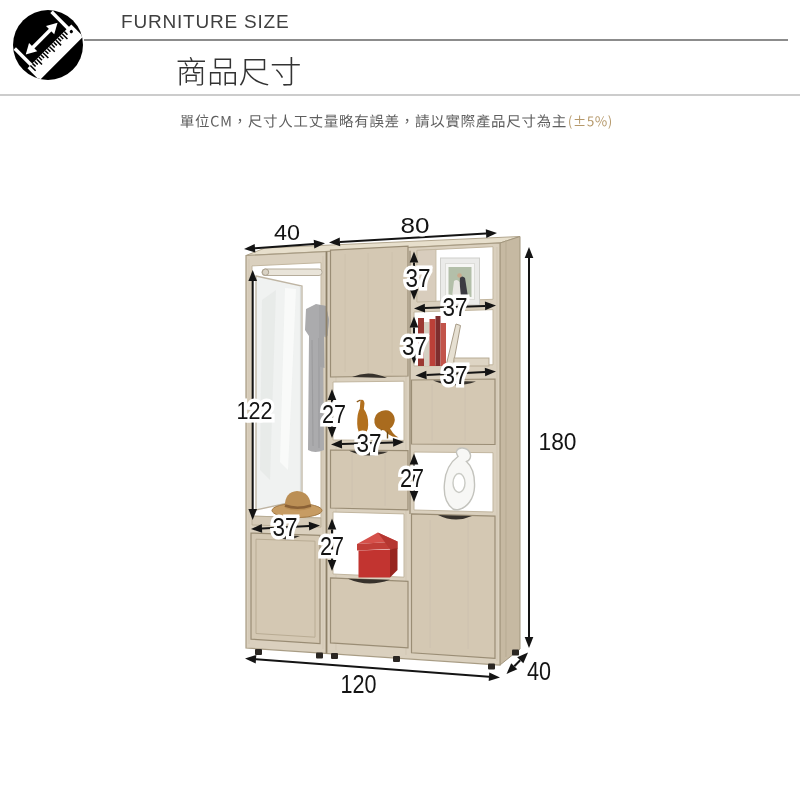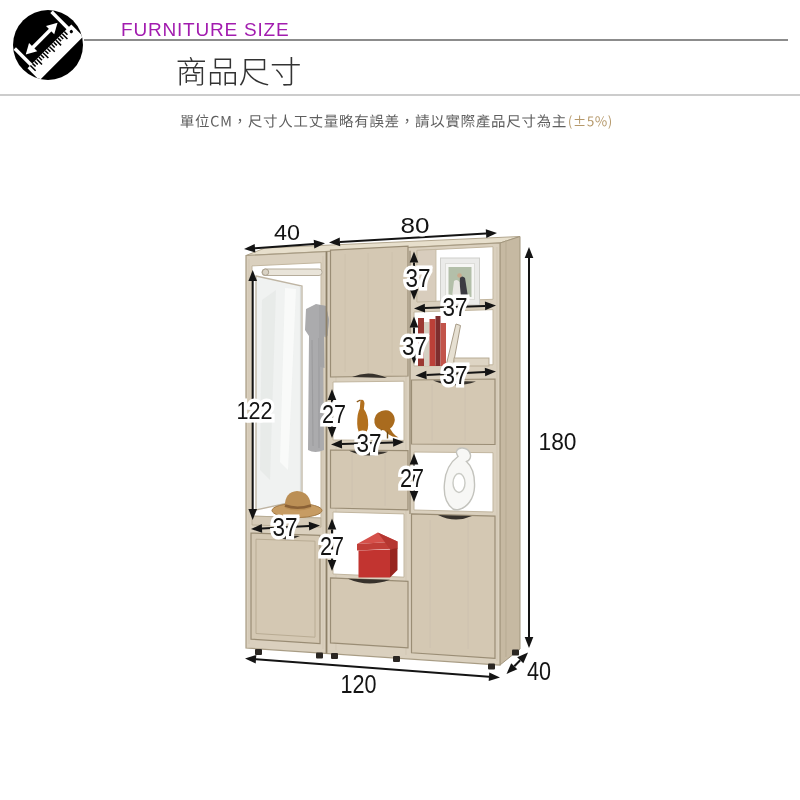--- a/index.html
+++ b/index.html
@@ -41,21 +41,21 @@
           <line x1="12" y1="2" x2="12" y2="6.5"></line>
 <line x1="15" y1="2" x2="15" y2="6.5"></line>
           <line x1="18" y1="2" x2="18" y2="9.5"></line>
 <line x1="21" y1="2" x2="21" y2="6.5"></line>
 </g>
 <circle cx="26" cy="7" r="1.6" fill="#000000"></circle>
 </g>
 </g>
 </svg>
 
-<div class="abs" style="left:121px;top:19px;font-size:19px;letter-spacing:0.8px;color:#a21caf;">FURNITURE SIZE</div>
+<div class="abs" style="left:121px;top:11px;font-size:19px;letter-spacing:0.8px;color:#404040;">FURNITURE SIZE</div>
 
 <div class="abs" style="left:84px;top:39px;width:704px;height:2px;background:#8c8c8c;"></div>
 
 <svg class="abs" style="left:0;top:0" width="800" height="160" viewBox="0 0 800 160">
 <path d="M179.5 67.0H202.5V68.4H181.0V85.6H179.5ZM201.6 67.0H203.1V83.5Q203.1 84.3 202.9 84.6Q202.6 85.0 202.0 85.2Q201.4 85.4 200.2 85.4Q199.0 85.4 196.9 85.4Q196.8 85.2 196.7 84.8Q196.6 84.5 196.4 84.2Q197.5 84.2 198.4 84.2Q199.4 84.2 200.0 84.2Q200.7 84.2 200.9 84.2Q201.3 84.2 201.5 84.0Q201.6 83.9 201.6 83.5ZM186.3 74.6H196.8V81.5H186.3V80.2H195.4V75.9H186.3ZM185.6 74.6H187.0V83.1H185.6ZM177.6 60.6H205.0V62.0H177.6ZM184.4 62.8 185.6 62.3Q186.2 63.2 186.8 64.2Q187.5 65.2 187.8 65.9L186.5 66.5Q186.1 65.8 185.5 64.8Q185.0 63.7 184.4 62.8ZM196.8 62.5 198.4 62.9Q197.6 64.2 196.7 65.5Q195.8 66.9 195.0 67.8L193.7 67.4Q194.3 66.8 194.9 65.9Q195.4 65.0 195.9 64.1Q196.5 63.2 196.8 62.5ZM189.7 57.3 191.0 56.9Q191.5 57.9 192.0 59.0Q192.5 60.2 192.7 61.0L191.3 61.5Q191.0 60.6 190.6 59.5Q190.1 58.3 189.7 57.3ZM187.2 67.6H188.6Q188.5 69.6 187.8 71.0Q187.1 72.4 185.8 73.3Q184.4 74.1 182.0 74.7Q181.9 74.4 181.7 74.1Q181.5 73.8 181.2 73.6Q183.4 73.1 184.7 72.4Q185.9 71.7 186.5 70.5Q187.1 69.3 187.2 67.6ZM192.9 67.7H194.3V71.1Q194.3 71.7 194.5 71.9Q194.6 72.1 195.0 72.1Q195.2 72.1 195.7 72.1Q196.2 72.1 196.8 72.1Q197.4 72.1 197.9 72.1Q198.4 72.1 198.6 72.1Q198.9 72.1 199.4 72.1Q199.9 72.1 200.3 72.0Q200.3 72.3 200.3 72.6Q200.4 73.0 200.4 73.2Q200.1 73.3 199.6 73.3Q199.2 73.4 198.6 73.4Q198.4 73.4 197.9 73.4Q197.3 73.4 196.7 73.4Q196.0 73.4 195.5 73.4Q195.0 73.4 194.8 73.4Q194.1 73.4 193.6 73.1Q193.2 72.9 193.1 72.4Q192.9 71.9 192.9 71.1Z M216.1 59.9V66.9H229.6V59.9ZM214.6 58.4H231.1V68.4H214.6ZM209.9 72.1H220.6V85.3H219.1V73.6H211.3V85.6H209.9ZM224.5 72.1H236.0V85.4H234.4V73.6H226.0V85.6H224.5ZM210.6 82.4H219.7V83.9H210.6ZM225.3 82.4H235.0V83.9H225.3Z M246.6 69.5Q248.5 73.3 251.7 76.3Q254.8 79.3 259.1 81.3Q263.4 83.2 268.6 84.2Q268.4 84.3 268.2 84.6Q268.0 84.8 267.9 85.1Q267.7 85.3 267.6 85.6Q262.4 84.6 258.1 82.5Q253.7 80.4 250.5 77.3Q247.3 74.2 245.3 70.1ZM245.3 59.0H265.2V70.3H245.3V68.8H263.7V60.5H245.3ZM244.5 59.0H246.1V67.5Q246.1 69.6 245.9 71.9Q245.7 74.3 245.2 76.7Q244.7 79.2 243.7 81.5Q242.7 83.8 241.0 85.7Q240.9 85.5 240.7 85.3Q240.4 85.1 240.2 84.9Q240.0 84.7 239.8 84.7Q241.4 82.8 242.3 80.6Q243.3 78.5 243.8 76.2Q244.2 73.9 244.4 71.7Q244.5 69.5 244.5 67.5Z M271.8 63.9H299.8V65.5H271.8ZM290.6 57.0H292.2V82.9Q292.2 84.2 291.8 84.7Q291.4 85.2 290.5 85.4Q289.7 85.6 287.9 85.6Q286.2 85.7 283.6 85.7Q283.6 85.4 283.4 85.1Q283.3 84.8 283.2 84.5Q283.1 84.2 282.9 84.0Q284.5 84.0 285.8 84.0Q287.2 84.0 288.2 84.0Q289.2 84.0 289.6 84.0Q290.2 84.0 290.4 83.7Q290.6 83.5 290.6 83.0ZM275.7 69.9 277.0 69.2Q278.2 70.4 279.4 71.8Q280.6 73.3 281.6 74.7Q282.5 76.1 283.1 77.3L281.7 78.1Q281.2 77.0 280.3 75.5Q279.3 74.1 278.1 72.6Q276.9 71.2 275.7 69.9Z" fill="#333333"></path>
 
 <path d="M186.4 119.0H187.6V127.7H186.4ZM183.2 121.4V122.7H191.0V121.4ZM183.2 119.3V120.6H191.0V119.3ZM182.1 118.4H192.2V123.5H182.1ZM180.6 124.6H193.5V125.6H180.6ZM182.7 115.6V117.0H185.5V115.6ZM181.7 114.9H186.5V117.7H181.7ZM188.6 115.6V117.0H191.5V115.6ZM187.7 114.9H192.5V117.7H187.7Z M200.3 117.0H208.2V118.0H200.3ZM201.3 119.1 202.3 118.9Q202.5 119.7 202.6 120.5Q202.8 121.3 203.0 122.2Q203.1 123.0 203.2 123.7Q203.3 124.5 203.4 125.0L202.3 125.3Q202.2 124.8 202.2 124.0Q202.1 123.3 201.9 122.4Q201.8 121.6 201.6 120.7Q201.5 119.9 201.3 119.1ZM206.2 118.8 207.4 119.0Q207.2 119.9 207.0 120.9Q206.8 121.9 206.6 122.9Q206.4 123.9 206.2 124.8Q205.9 125.7 205.7 126.4L204.8 126.2Q205.0 125.5 205.2 124.5Q205.4 123.6 205.6 122.6Q205.8 121.6 206.0 120.6Q206.1 119.6 206.2 118.8ZM199.7 126.0H208.8V127.1H199.7ZM203.3 114.5 204.3 114.2Q204.5 114.8 204.7 115.4Q204.9 116.0 205.0 116.5L204.0 116.8Q203.9 116.3 203.7 115.7Q203.5 115.0 203.3 114.5ZM199.2 114.4 200.2 114.7Q199.7 115.9 199.1 117.1Q198.4 118.3 197.7 119.4Q197.0 120.4 196.2 121.2Q196.1 121.1 196.0 120.9Q195.9 120.7 195.8 120.5Q195.6 120.3 195.5 120.2Q196.3 119.4 196.9 118.5Q197.6 117.6 198.2 116.5Q198.7 115.5 199.2 114.4ZM197.6 118.1 198.7 117.0 198.7 117.0V127.6H197.6Z M215.7 126.7Q214.7 126.7 213.8 126.3Q213.0 126.0 212.4 125.2Q211.7 124.5 211.4 123.5Q211.0 122.5 211.0 121.2Q211.0 119.9 211.4 118.9Q211.8 117.9 212.4 117.1Q213.0 116.4 213.9 116.1Q214.7 115.7 215.8 115.7Q216.7 115.7 217.5 116.1Q218.2 116.5 218.7 117.0L217.9 117.9Q217.5 117.4 217.0 117.1Q216.5 116.9 215.8 116.9Q214.8 116.9 214.0 117.4Q213.3 117.9 212.8 118.9Q212.4 119.8 212.4 121.2Q212.4 122.5 212.8 123.5Q213.2 124.5 214.0 125.0Q214.7 125.5 215.7 125.5Q216.5 125.5 217.1 125.2Q217.7 124.9 218.2 124.3L218.9 125.2Q218.3 125.9 217.5 126.3Q216.7 126.7 215.7 126.7Z M221.6 126.5V115.9H223.2L225.3 121.6Q225.5 122.1 225.6 122.7Q225.8 123.2 226.0 123.8H226.1Q226.3 123.2 226.5 122.7Q226.6 122.1 226.8 121.6L228.8 115.9H230.5V126.5H229.2V120.6Q229.2 120.2 229.2 119.6Q229.3 119.1 229.3 118.5Q229.4 117.9 229.4 117.5H229.3L228.5 119.9L226.5 125.4H225.6L223.6 119.9L222.7 117.5H222.7Q222.7 117.9 222.7 118.5Q222.8 119.1 222.8 119.6Q222.8 120.2 222.8 120.6V126.5Z M238.7 123.8 238.4 123.0Q239.3 122.6 239.7 122.1Q240.2 121.5 240.2 120.7L239.9 119.5L240.7 120.6Q240.6 120.8 240.4 120.8Q240.2 120.9 239.9 120.9Q239.5 120.9 239.2 120.6Q238.9 120.4 238.9 119.9Q238.9 119.3 239.2 119.1Q239.5 118.8 240.0 118.8Q240.6 118.8 240.9 119.3Q241.2 119.7 241.2 120.5Q241.2 121.7 240.5 122.5Q239.8 123.4 238.7 123.8Z M252.0 120.2Q252.8 121.9 254.2 123.1Q255.6 124.4 257.5 125.3Q259.4 126.1 261.8 126.5Q261.7 126.7 261.5 126.9Q261.4 127.0 261.3 127.2Q261.1 127.4 261.1 127.6Q258.7 127.1 256.7 126.2Q254.8 125.3 253.3 123.8Q251.9 122.4 250.9 120.6ZM251.1 115.2H260.2V120.7H251.1V119.6H259.1V116.3H251.1ZM250.5 115.2H251.6V119.3Q251.6 120.2 251.5 121.3Q251.4 122.4 251.2 123.5Q251.0 124.7 250.5 125.8Q250.0 126.8 249.3 127.7Q249.2 127.6 249.0 127.4Q248.8 127.3 248.7 127.1Q248.5 127.0 248.4 126.9Q249.1 126.1 249.5 125.1Q249.9 124.2 250.1 123.1Q250.3 122.1 250.4 121.1Q250.5 120.1 250.5 119.2Z M263.8 117.4H276.8V118.5H263.8ZM272.2 114.3H273.4V126.0Q273.4 126.7 273.2 127.0Q273.0 127.3 272.5 127.5Q272.1 127.6 271.3 127.6Q270.4 127.7 269.2 127.7Q269.2 127.5 269.1 127.3Q269.0 127.1 268.9 126.9Q268.9 126.6 268.8 126.5Q269.4 126.5 270.0 126.5Q270.7 126.5 271.1 126.5Q271.6 126.5 271.7 126.5Q272.0 126.5 272.1 126.4Q272.2 126.3 272.2 126.0ZM265.4 120.5 266.4 119.9Q266.9 120.5 267.4 121.1Q268.0 121.8 268.4 122.4Q268.8 123.1 269.1 123.6L268.1 124.2Q267.9 123.7 267.5 123.0Q267.0 122.4 266.5 121.7Q266.0 121.0 265.4 120.5Z M284.9 114.4H286.1Q286.0 115.0 286.0 116.0Q285.9 117.0 285.8 118.2Q285.6 119.4 285.2 120.7Q284.8 122.0 284.1 123.3Q283.4 124.5 282.3 125.7Q281.3 126.8 279.7 127.6Q279.6 127.4 279.3 127.2Q279.1 126.9 278.8 126.7Q280.4 126.0 281.4 124.9Q282.4 123.9 283.1 122.7Q283.7 121.5 284.1 120.2Q284.5 119.0 284.6 117.9Q284.8 116.8 284.8 115.8Q284.8 114.9 284.9 114.4ZM285.9 116.2Q286.0 116.4 286.1 117.1Q286.1 117.8 286.4 118.8Q286.6 119.7 287.0 120.8Q287.5 121.9 288.1 123.0Q288.8 124.1 289.8 125.1Q290.8 126.0 292.2 126.6Q292.0 126.8 291.8 127.1Q291.6 127.3 291.4 127.5Q290.0 126.9 289.0 125.9Q287.9 124.9 287.2 123.7Q286.5 122.6 286.1 121.4Q285.6 120.2 285.4 119.2Q285.2 118.1 285.1 117.3Q284.9 116.6 284.9 116.3Z M294.9 116.0H306.5V117.1H294.9ZM294.2 125.5H307.2V126.5H294.2ZM300.0 116.5H301.2V125.9H300.0Z M309.6 117.1H322.2V118.2H309.6ZM312.6 118.9Q313.2 121.2 314.4 122.8Q315.6 124.4 317.6 125.4Q319.5 126.3 322.4 126.6Q322.3 126.8 322.2 126.9Q322.1 127.1 322.0 127.3Q321.9 127.5 321.8 127.7Q319.5 127.4 317.9 126.7Q316.2 126.0 314.9 125.0Q313.7 124.0 312.9 122.5Q312.1 121.0 311.6 119.1ZM316.9 114.5H318.0Q318.0 116.3 318.0 117.8Q317.9 119.3 317.7 120.6Q317.5 121.9 317.1 123.0Q316.6 124.1 315.7 125.0Q314.9 125.8 313.5 126.5Q312.2 127.1 310.2 127.6Q310.2 127.4 310.1 127.2Q310.0 127.1 309.8 126.9Q309.7 126.7 309.6 126.6Q311.5 126.2 312.7 125.7Q314.0 125.1 314.8 124.3Q315.6 123.5 316.0 122.5Q316.5 121.5 316.6 120.3Q316.8 119.1 316.8 117.7Q316.9 116.2 316.9 114.5Z M327.4 116.9V117.7H334.7V116.9ZM327.4 115.4V116.2H334.7V115.4ZM326.4 114.8H335.7V118.3H326.4ZM327.2 122.5V123.4H335.1V122.5ZM327.2 121.1V121.9H335.1V121.1ZM326.1 120.4H336.2V124.0H326.1ZM330.5 120.7H331.6V126.9H330.5ZM324.6 118.9H337.6V119.8H324.6ZM325.7 124.8H336.5V125.6H325.7ZM324.5 126.5H337.7V127.3H324.5Z M340.7 115.2H344.9V124.6H340.7V123.7H344.1V116.1H340.7ZM340.1 115.2H341.0V125.9H340.1ZM340.6 119.3H344.5V120.2H340.6ZM346.7 126.1H351.7V127.1H346.7ZM347.3 115.9H351.5V116.8H347.3ZM342.1 115.7H342.9V124.1H342.1ZM346.0 122.4H352.1V127.6H351.1V123.3H347.0V127.6H346.0ZM351.2 115.9H351.4L351.6 115.8L352.3 116.2Q351.8 117.4 351.1 118.4Q350.3 119.5 349.4 120.4Q348.4 121.2 347.4 121.9Q346.4 122.5 345.3 123.0Q345.2 122.8 345.0 122.5Q344.8 122.3 344.7 122.1Q345.7 121.8 346.6 121.2Q347.6 120.6 348.5 119.8Q349.4 119.0 350.1 118.0Q350.8 117.1 351.2 116.1ZM347.9 114.3 348.9 114.6Q348.5 115.5 348.0 116.3Q347.4 117.2 346.8 118.0Q346.2 118.7 345.5 119.2Q345.4 119.1 345.3 119.0Q345.1 118.9 345.0 118.7Q344.8 118.6 344.7 118.5Q345.7 117.8 346.5 116.6Q347.4 115.5 347.9 114.3ZM347.3 116.6Q347.8 117.6 348.6 118.6Q349.5 119.6 350.7 120.5Q351.8 121.4 353.3 121.9Q353.2 122.0 353.1 122.2Q352.9 122.3 352.8 122.5Q352.7 122.7 352.6 122.8Q351.5 122.4 350.6 121.7Q349.6 121.1 348.9 120.3Q348.1 119.5 347.5 118.7Q346.9 117.9 346.6 117.2Z M355.1 116.2H367.8V117.2H355.1ZM358.6 121.4H365.5V122.3H358.6ZM365.1 118.9H366.1V126.3Q366.1 126.8 366.0 127.0Q365.9 127.3 365.5 127.5Q365.2 127.6 364.5 127.6Q363.9 127.6 363.0 127.6Q363.0 127.4 362.9 127.1Q362.7 126.8 362.6 126.6Q363.1 126.6 363.5 126.6Q364.0 126.6 364.3 126.6Q364.6 126.6 364.7 126.6Q364.9 126.6 365.0 126.5Q365.1 126.4 365.1 126.3ZM359.9 114.3 361.0 114.6Q360.5 116.1 359.8 117.7Q359.0 119.2 358.0 120.5Q356.9 121.9 355.6 122.8Q355.5 122.7 355.4 122.6Q355.2 122.4 355.1 122.2Q355.0 122.1 354.9 122.0Q355.8 121.3 356.6 120.5Q357.4 119.6 358.0 118.6Q358.7 117.6 359.1 116.5Q359.6 115.4 359.9 114.3ZM358.5 123.8H365.5V124.8H358.5ZM358.5 118.9H365.4V119.9H358.5ZM357.9 118.9H359.0V122.8Q359.0 123.4 358.9 124.0Q358.9 124.7 358.7 125.4Q358.5 126.0 358.2 126.6Q357.9 127.2 357.3 127.7Q357.3 127.6 357.1 127.4Q357.0 127.3 356.8 127.1Q356.7 127.0 356.6 126.9Q357.2 126.3 357.5 125.6Q357.7 124.9 357.8 124.2Q357.9 123.4 357.9 122.7Z M371.6 114.7 372.5 114.4Q372.8 114.8 373.1 115.3Q373.3 115.9 373.5 116.3L372.5 116.7Q372.4 116.3 372.1 115.7Q371.9 115.1 371.6 114.7ZM375.1 122.9H383.4V123.9H375.1ZM378.3 115.7V118.1H381.1V115.7ZM377.3 114.7H382.1V119.0H377.3ZM375.8 115.7H376.7V121.0H375.8ZM376.3 120.0H382.6V123.3H381.5V121.0H376.3ZM378.5 120.7H379.5V122.4Q379.5 123.0 379.4 123.8Q379.2 124.5 378.8 125.2Q378.4 125.9 377.6 126.5Q376.8 127.2 375.4 127.7Q375.3 127.6 375.2 127.4Q375.1 127.3 375.0 127.1Q374.9 127.0 374.7 126.9Q376.0 126.4 376.8 125.9Q377.5 125.3 377.9 124.7Q378.3 124.1 378.4 123.5Q378.5 122.9 378.5 122.3ZM370.5 118.7H374.7V119.6H370.5ZM370.5 120.6H374.7V121.5H370.5ZM370.0 116.7H375.2V117.6H370.0ZM371.0 122.6H374.7V126.8H371.0V125.9H373.8V123.5H371.0ZM370.5 122.6H371.4V127.5H370.5ZM379.1 125.1 379.8 124.4Q380.4 124.8 381.1 125.3Q381.8 125.7 382.4 126.1Q383.0 126.5 383.5 126.9L382.8 127.7Q382.4 127.3 381.8 126.9Q381.1 126.4 380.4 126.0Q379.7 125.5 379.1 125.1Z M386.1 116.3H397.8V117.2H386.1ZM386.8 118.5H397.0V119.4H386.8ZM388.1 126.3H398.0V127.3H388.1ZM385.4 120.8H398.3V121.7H385.4ZM389.5 122.8H397.1V123.8H389.5ZM391.3 116.7H392.4V121.4H391.3ZM392.5 123.3H393.6V126.7H392.5ZM388.1 114.7 389.0 114.4Q389.4 114.8 389.7 115.3Q390.0 115.8 390.2 116.2L389.2 116.6Q389.1 116.2 388.7 115.7Q388.4 115.2 388.1 114.7ZM394.6 114.3 395.8 114.6Q395.5 115.2 395.1 115.7Q394.8 116.2 394.5 116.5L393.6 116.2Q393.8 116.0 394.0 115.6Q394.2 115.3 394.3 114.9Q394.5 114.6 394.6 114.3ZM388.5 121.2 389.6 121.3Q389.2 123.4 388.3 125.0Q387.4 126.6 386.1 127.7Q386.0 127.6 385.8 127.4Q385.7 127.3 385.5 127.1Q385.3 127.0 385.2 126.9Q386.5 126.0 387.3 124.5Q388.1 123.0 388.5 121.2Z M405.9 123.8 405.6 123.0Q406.5 122.6 406.9 122.1Q407.4 121.5 407.4 120.7L407.1 119.5L407.9 120.6Q407.8 120.8 407.6 120.8Q407.4 120.9 407.1 120.9Q406.7 120.9 406.4 120.6Q406.1 120.4 406.1 119.9Q406.1 119.3 406.4 119.1Q406.7 118.8 407.2 118.8Q407.8 118.8 408.1 119.3Q408.4 119.7 408.4 120.5Q408.4 121.7 407.7 122.5Q407.0 123.4 405.9 123.8Z M421.0 115.5H428.8V116.3H421.0ZM421.4 117.2H428.5V118.0H421.4ZM420.8 119.0H429.0V119.8H420.8ZM424.3 114.3H425.4V119.5H424.3ZM427.1 120.7H428.1V126.5Q428.1 126.9 428.0 127.1Q427.9 127.4 427.6 127.5Q427.3 127.6 426.9 127.6Q426.4 127.6 425.7 127.6Q425.7 127.4 425.6 127.2Q425.5 126.9 425.4 126.7Q425.9 126.7 426.3 126.7Q426.7 126.7 426.9 126.7Q427.0 126.7 427.0 126.7Q427.1 126.6 427.1 126.5ZM422.2 122.6H427.6V123.4H422.2ZM422.2 124.5H427.6V125.3H422.2ZM421.7 120.7H422.7V123.4Q422.7 124.1 422.6 124.9Q422.5 125.7 422.3 126.4Q422.0 127.2 421.5 127.8Q421.4 127.7 421.3 127.6Q421.1 127.4 421.0 127.3Q420.9 127.2 420.7 127.1Q421.2 126.6 421.4 125.9Q421.6 125.3 421.6 124.6Q421.7 124.0 421.7 123.4ZM422.3 120.7H427.4V121.6H422.3ZM416.0 118.6H420.3V119.5H416.0ZM416.6 122.6H420.2V126.8H416.6V125.9H419.3V123.5H416.6ZM416.1 122.6H417.0V127.5H416.1ZM416.0 120.6H420.3V121.5H416.0ZM415.7 116.8H420.7V117.7H415.7ZM417.4 114.6 418.3 114.3Q418.5 114.8 418.8 115.3Q419.0 115.9 419.1 116.3L418.1 116.6Q418.0 116.2 417.8 115.7Q417.6 115.1 417.4 114.6Z M435.5 116.6 436.5 116.1Q437.0 116.7 437.4 117.3Q437.9 117.9 438.2 118.5Q438.6 119.1 438.8 119.6L437.8 120.2Q437.6 119.7 437.2 119.0Q436.9 118.4 436.4 117.8Q436.0 117.1 435.5 116.6ZM430.7 125.0Q431.5 124.7 432.5 124.3Q433.4 123.8 434.5 123.4Q435.6 122.9 436.7 122.4L437.0 123.5Q436.0 123.9 434.9 124.4Q433.9 124.9 432.9 125.3Q431.9 125.7 431.1 126.1ZM439.4 123.0 440.3 122.3Q440.8 122.8 441.4 123.4Q441.9 124.0 442.5 124.6Q443.0 125.2 443.5 125.8Q444.0 126.3 444.3 126.8L443.4 127.6Q443.1 127.2 442.6 126.6Q442.2 126.0 441.6 125.4Q441.1 124.8 440.5 124.2Q440.0 123.6 439.4 123.0ZM441.5 115.1 442.6 115.2Q442.4 117.7 441.9 119.7Q441.3 121.6 440.5 123.2Q439.6 124.7 438.3 125.8Q437.0 126.9 435.1 127.7Q435.0 127.6 434.9 127.4Q434.7 127.2 434.6 127.0Q434.4 126.9 434.3 126.8Q436.1 126.1 437.4 125.0Q438.7 124.0 439.5 122.6Q440.3 121.2 440.8 119.3Q441.2 117.4 441.5 115.1ZM432.5 115.1 433.6 115.1 433.9 124.6 432.8 124.7Z M446.6 115.6H458.8V117.9H457.7V116.5H447.6V117.9H446.6ZM452.3 117.5H453.2Q453.2 118.1 453.1 118.9Q453.1 119.7 453.0 120.2H452.0Q452.1 119.7 452.2 118.9Q452.3 118.1 452.3 117.5ZM449.2 123.0V123.7H456.3V123.0ZM449.2 124.3V125.0H456.3V124.3ZM449.2 121.8V122.4H456.3V121.8ZM448.1 121.1H457.4V125.7H448.1ZM453.6 126.3 454.2 125.6Q455.0 125.9 455.9 126.1Q456.7 126.3 457.5 126.6Q458.2 126.8 458.8 127.0L458.1 127.7Q457.5 127.5 456.8 127.3Q456.1 127.0 455.3 126.8Q454.4 126.5 453.6 126.3ZM449.6 117.8 449.4 119.8H455.8L455.9 117.8ZM448.7 117.2H457.0L456.7 120.5H448.3ZM450.9 125.6 451.8 126.2Q451.2 126.5 450.4 126.8Q449.6 127.1 448.7 127.3Q447.8 127.6 447.0 127.7Q446.9 127.5 446.8 127.3Q446.6 127.1 446.4 126.9Q447.2 126.8 448.1 126.6Q448.9 126.4 449.7 126.1Q450.4 125.9 450.9 125.6ZM446.1 118.4H449.2V118.5H456.1V118.4H459.3V119.2H456.1V119.1H449.2V119.2H446.1ZM451.6 114.5 452.5 114.2Q452.8 114.6 453.1 115.0Q453.4 115.5 453.5 115.9L452.5 116.2Q452.4 115.8 452.1 115.4Q451.9 114.9 451.6 114.5Z M461.7 114.9H465.1V115.9H462.7V127.6H461.7ZM464.8 114.9H465.0L465.1 114.9L465.8 115.3Q465.5 116.2 465.1 117.2Q464.8 118.2 464.4 119.1Q465.2 120.0 465.4 120.8Q465.7 121.5 465.7 122.2Q465.7 122.8 465.5 123.2Q465.4 123.7 465.1 123.9Q465.0 124.0 464.8 124.1Q464.6 124.1 464.4 124.2Q464.2 124.2 463.9 124.2Q463.7 124.2 463.4 124.2Q463.4 124.0 463.3 123.7Q463.3 123.5 463.2 123.3Q463.4 123.3 463.6 123.3Q463.8 123.3 464.0 123.3Q464.3 123.3 464.4 123.2Q464.6 123.0 464.7 122.7Q464.7 122.5 464.7 122.1Q464.7 121.5 464.5 120.8Q464.2 120.0 463.5 119.2Q463.7 118.7 463.8 118.1Q464.0 117.6 464.2 117.1Q464.4 116.5 464.5 116.0Q464.7 115.6 464.8 115.2ZM467.8 120.1H472.3V121.0H467.8ZM466.4 122.4H473.8V123.3H466.4ZM467.2 115.4H469.6V116.2H467.2ZM466.7 117.0 467.2 116.5Q467.6 116.8 468.1 117.2Q468.6 117.7 468.9 118.0L468.4 118.6Q468.1 118.2 467.6 117.8Q467.1 117.4 466.7 117.0ZM471.7 124.4 472.5 123.9Q472.9 124.3 473.3 124.8Q473.7 125.2 474.0 125.6Q474.4 126.1 474.6 126.4L473.8 126.9Q473.6 126.6 473.2 126.2Q472.9 125.7 472.5 125.3Q472.1 124.8 471.7 124.4ZM469.3 115.4H469.5L469.6 115.4L470.2 115.6Q469.9 117.1 469.3 118.2Q468.7 119.4 467.9 120.3Q467.1 121.2 466.3 121.7Q466.2 121.6 466.0 121.4Q465.8 121.2 465.7 121.0Q466.5 120.6 467.2 119.7Q467.9 118.9 468.5 117.9Q469.0 116.8 469.3 115.6ZM470.8 115.1H473.7V115.9H470.8ZM467.4 114.3 468.3 114.5Q467.9 115.7 467.3 116.7Q466.6 117.7 465.9 118.4Q465.8 118.3 465.5 118.2Q465.3 118.0 465.2 117.9Q465.9 117.2 466.5 116.3Q467.1 115.4 467.4 114.3ZM473.4 115.1H473.6L473.7 115.1L474.4 115.4Q474.0 116.4 473.5 117.3Q472.9 118.3 472.3 118.9Q472.2 118.7 472.0 118.6Q471.8 118.4 471.7 118.3Q472.0 117.9 472.4 117.4Q472.7 116.9 472.9 116.3Q473.2 115.8 473.4 115.3ZM467.4 124.0 468.4 124.3Q468.1 124.8 467.8 125.3Q467.4 125.8 467.1 126.2Q466.7 126.7 466.4 127.0Q466.3 126.9 466.1 126.8Q466.0 126.7 465.8 126.6Q465.6 126.5 465.5 126.5Q466.0 126.0 466.6 125.3Q467.1 124.6 467.4 124.0ZM471.0 115.7Q471.4 116.8 471.9 117.8Q472.4 118.9 473.1 119.7Q473.8 120.5 474.6 121.0Q474.5 121.1 474.3 121.4Q474.1 121.6 474.0 121.8Q473.1 121.2 472.4 120.3Q471.7 119.4 471.1 118.3Q470.6 117.1 470.2 115.9ZM469.6 122.8H470.6V127.6H469.6ZM465.4 118.8Q465.9 118.8 466.4 118.7Q467.0 118.7 467.6 118.6L467.7 119.3Q467.1 119.4 466.6 119.4Q466.1 119.5 465.5 119.6Z M478.2 119.3H489.5V120.2H478.2ZM477.7 115.7H489.1V116.5H477.7ZM480.3 121.7H488.7V122.6H480.3ZM480.3 123.9H488.4V124.8H480.3ZM478.9 126.3H489.8V127.2H478.9ZM483.7 120.5H484.8V126.9H483.7ZM477.6 119.3H478.7V122.4Q478.7 123.0 478.6 123.7Q478.5 124.4 478.4 125.2Q478.2 125.9 477.9 126.6Q477.6 127.2 477.1 127.8Q477.0 127.7 476.9 127.6Q476.7 127.4 476.6 127.3Q476.4 127.2 476.3 127.1Q476.9 126.4 477.2 125.6Q477.4 124.8 477.5 123.9Q477.6 123.1 477.6 122.4ZM480.6 120.5 481.6 120.8Q481.2 121.8 480.6 122.8Q480.0 123.8 479.3 124.4Q479.2 124.3 479.1 124.2Q479.0 124.0 478.9 123.8Q478.8 123.6 478.7 123.5Q479.3 122.9 479.8 122.2Q480.3 121.4 480.6 120.5ZM479.4 117.1 480.1 116.5Q481.1 116.7 482.2 117.0Q483.2 117.3 484.3 117.6Q485.4 117.9 486.3 118.2Q487.3 118.5 488.0 118.8L487.3 119.4Q486.6 119.2 485.7 118.8Q484.7 118.5 483.7 118.2Q482.6 117.9 481.5 117.6Q480.4 117.3 479.4 117.1ZM486.7 116.4 487.4 116.9Q486.7 117.3 485.7 117.7Q484.7 118.1 483.7 118.4Q482.6 118.7 481.6 119.0Q480.5 119.2 479.5 119.4Q479.4 119.3 479.2 119.1Q479.1 118.9 478.9 118.8Q479.9 118.6 481.0 118.3Q482.1 118.1 483.1 117.8Q484.2 117.5 485.1 117.1Q486.0 116.8 486.7 116.4ZM482.3 114.6 483.1 114.2Q483.4 114.6 483.8 115.0Q484.1 115.5 484.3 115.9L483.5 116.3Q483.3 116.0 483.0 115.5Q482.6 115.0 482.3 114.6Z M495.4 116.0V118.7H501.2V116.0ZM494.3 114.9H502.3V119.8H494.3ZM492.2 121.3H497.4V127.5H496.3V122.4H493.3V127.7H492.2ZM499.0 121.3H504.4V127.6H503.3V122.4H500.0V127.7H499.0ZM492.7 125.8H496.8V126.9H492.7ZM499.5 125.8H503.8V126.9H499.5Z M510.4 120.2Q511.2 121.9 512.6 123.1Q514.0 124.4 515.9 125.3Q517.8 126.1 520.2 126.5Q520.1 126.7 519.9 126.9Q519.8 127.0 519.7 127.2Q519.5 127.4 519.5 127.6Q517.1 127.1 515.1 126.2Q513.2 125.3 511.7 123.8Q510.3 122.4 509.3 120.6ZM509.5 115.2H518.6V120.7H509.5V119.6H517.5V116.3H509.5ZM508.9 115.2H510.0V119.3Q510.0 120.2 509.9 121.3Q509.8 122.4 509.6 123.5Q509.4 124.7 508.9 125.8Q508.4 126.8 507.7 127.7Q507.6 127.6 507.4 127.4Q507.2 127.3 507.1 127.1Q506.9 127.0 506.8 126.9Q507.5 126.1 507.9 125.1Q508.3 124.2 508.5 123.1Q508.7 122.1 508.8 121.1Q508.9 120.1 508.9 119.2Z M522.2 117.4H535.2V118.5H522.2ZM530.6 114.3H531.8V126.0Q531.8 126.7 531.6 127.0Q531.4 127.3 530.9 127.5Q530.5 127.6 529.7 127.6Q528.8 127.7 527.6 127.7Q527.6 127.5 527.5 127.3Q527.4 127.1 527.3 126.9Q527.3 126.6 527.2 126.5Q527.8 126.5 528.4 126.5Q529.1 126.5 529.5 126.5Q530.0 126.5 530.1 126.5Q530.4 126.5 530.5 126.4Q530.6 126.3 530.6 126.0ZM523.8 120.5 524.8 119.9Q525.3 120.5 525.8 121.1Q526.4 121.8 526.8 122.4Q527.2 123.1 527.5 123.6L526.5 124.2Q526.3 123.7 525.9 123.0Q525.4 122.4 524.9 121.7Q524.4 121.0 523.8 120.5Z M539.7 122.0H549.6V123.0H539.7ZM537.8 116.8H547.3V117.8H537.8ZM541.9 119.4H548.5V120.4H541.9ZM549.1 122.0H550.2Q550.2 122.0 550.2 122.1Q550.2 122.2 550.2 122.3Q550.2 122.4 550.1 122.5Q550.0 124.0 549.9 125.0Q549.7 126.0 549.5 126.5Q549.4 127.0 549.1 127.3Q548.9 127.5 548.7 127.6Q548.5 127.6 548.1 127.7Q547.9 127.7 547.4 127.7Q546.9 127.7 546.3 127.6Q546.3 127.4 546.2 127.1Q546.1 126.9 546.0 126.6Q546.5 126.7 547.0 126.7Q547.5 126.7 547.7 126.7Q547.9 126.7 548.0 126.7Q548.1 126.7 548.2 126.6Q548.4 126.4 548.6 125.9Q548.7 125.5 548.8 124.6Q549.0 123.7 549.1 122.2ZM545.9 123.8 546.6 123.5Q547.0 123.9 547.3 124.5Q547.6 125.0 547.7 125.4L546.9 125.8Q546.8 125.4 546.5 124.8Q546.2 124.2 545.9 123.8ZM539.6 114.8 540.5 114.4Q541.0 114.8 541.4 115.3Q541.8 115.9 542.0 116.3L541.0 116.8Q540.8 116.3 540.4 115.8Q540.0 115.2 539.6 114.8ZM541.6 124.1 542.5 124.0Q542.7 124.7 542.8 125.5Q542.9 126.3 542.9 126.9L541.9 127.1Q542.0 126.7 541.9 126.2Q541.9 125.7 541.8 125.1Q541.7 124.6 541.6 124.1ZM543.7 124.0 544.6 123.8Q544.9 124.4 545.1 125.1Q545.3 125.8 545.4 126.3L544.5 126.6Q544.4 126.0 544.2 125.3Q544.0 124.6 543.7 124.0ZM539.7 123.8 540.6 124.1Q540.5 124.7 540.2 125.3Q540.0 126.0 539.7 126.6Q539.4 127.1 538.9 127.6L538.1 127.0Q538.5 126.6 538.8 126.1Q539.1 125.5 539.3 125.0Q539.6 124.4 539.7 123.8ZM544.0 114.3 545.1 114.6Q544.6 116.1 543.9 117.6Q543.2 119.0 542.3 120.3Q541.4 121.7 540.3 122.8Q539.1 123.9 537.7 124.7Q537.6 124.6 537.5 124.4Q537.4 124.3 537.3 124.1Q537.2 123.9 537.1 123.8Q538.4 123.1 539.5 122.0Q540.6 121.0 541.5 119.7Q542.3 118.5 543.0 117.1Q543.6 115.7 544.0 114.3ZM547.0 116.8H548.1Q547.9 117.6 547.7 118.4Q547.6 119.2 547.4 119.8L546.4 119.7Q546.6 119.1 546.8 118.3Q546.9 117.5 547.0 116.8ZM548.1 119.4H549.2Q549.0 120.2 548.8 121.0Q548.7 121.8 548.5 122.4L547.5 122.3Q547.7 121.7 547.9 120.9Q548.0 120.1 548.1 119.4Z M553.3 117.2H564.8V118.3H553.3ZM554.0 121.5H564.2V122.5H554.0ZM552.6 126.1H565.6V127.2H552.6ZM558.5 118.1H559.7V126.7H558.5ZM557.2 115.0 558.1 114.4Q558.6 114.7 559.1 115.1Q559.6 115.5 560.1 116.0Q560.5 116.4 560.8 116.7L559.9 117.4Q559.6 117.1 559.2 116.6Q558.7 116.2 558.2 115.8Q557.7 115.3 557.2 115.0Z" fill="#5f5f5f"></path>
 <path d="M571.0 128.8Q570.1 127.3 569.6 125.7Q569.1 124.0 569.1 122.0Q569.1 120.1 569.6 118.4Q570.1 116.7 571.0 115.2L571.8 115.6Q570.9 117.0 570.5 118.7Q570.1 120.3 570.1 122.0Q570.1 123.7 570.5 125.4Q570.9 127.1 571.8 128.5Z M584.5 120.0H580.1V123.7H579.1V120.0H574.7V119.1H579.1V115.4H580.1V119.1H584.5ZM584.5 125.0V126.0H574.7V125.0Z M590.4 126.4Q589.6 126.4 589.0 126.2Q588.4 126.0 588.0 125.7Q587.6 125.4 587.2 125.1L587.8 124.3Q588.1 124.6 588.5 124.8Q588.8 125.0 589.2 125.2Q589.7 125.4 590.2 125.4Q590.8 125.4 591.3 125.1Q591.8 124.8 592.1 124.3Q592.3 123.7 592.3 123.0Q592.3 122.0 591.8 121.4Q591.2 120.8 590.3 120.8Q589.8 120.8 589.5 120.9Q589.1 121.1 588.7 121.4L588.0 121.0L588.3 116.4H593.1V117.4H589.4L589.1 120.3Q589.5 120.1 589.8 120.0Q590.2 119.9 590.6 119.9Q591.4 119.9 592.1 120.2Q592.8 120.5 593.2 121.2Q593.6 121.9 593.6 123.0Q593.6 124.1 593.1 124.8Q592.7 125.6 591.9 126.0Q591.2 126.4 590.4 126.4Z M597.6 122.4Q596.9 122.4 596.4 122.0Q595.9 121.7 595.6 121.0Q595.4 120.3 595.4 119.3Q595.4 118.3 595.6 117.6Q595.9 116.9 596.4 116.6Q596.9 116.2 597.6 116.2Q598.3 116.2 598.8 116.6Q599.3 116.9 599.6 117.6Q599.8 118.3 599.8 119.3Q599.8 120.3 599.6 121.0Q599.3 121.7 598.8 122.0Q598.3 122.4 597.6 122.4ZM597.6 121.6Q598.2 121.6 598.5 121.0Q598.9 120.4 598.9 119.3Q598.9 118.1 598.5 117.5Q598.2 116.9 597.6 116.9Q597.0 116.9 596.6 117.5Q596.3 118.1 596.3 119.3Q596.3 120.4 596.6 121.0Q597.0 121.6 597.6 121.6ZM597.9 126.4 603.3 116.2H604.1L598.7 126.4ZM604.4 126.4Q603.8 126.4 603.3 126.0Q602.8 125.6 602.5 125.0Q602.2 124.3 602.2 123.3Q602.2 122.3 602.5 121.6Q602.8 120.9 603.3 120.5Q603.8 120.2 604.4 120.2Q605.1 120.2 605.6 120.5Q606.1 120.9 606.4 121.6Q606.7 122.3 606.7 123.3Q606.7 124.3 606.4 125.0Q606.1 125.6 605.6 126.0Q605.1 126.4 604.4 126.4ZM604.4 125.6Q605.0 125.6 605.4 125.0Q605.7 124.4 605.7 123.3Q605.7 122.1 605.4 121.5Q605.0 120.9 604.4 120.9Q603.9 120.9 603.5 121.5Q603.1 122.1 603.1 123.3Q603.1 124.4 603.5 125.0Q603.9 125.6 604.4 125.6Z M609.1 128.8 608.3 128.5Q609.2 127.1 609.6 125.4Q610.0 123.7 610.0 122.0Q610.0 120.3 609.6 118.7Q609.2 117.0 608.3 115.6L609.1 115.2Q610.0 116.7 610.5 118.4Q611.0 120.1 611.0 122.0Q611.0 124.0 610.5 125.7Q610.0 127.3 609.1 128.8Z" fill="#b5986a"></path>
 </svg>
 

